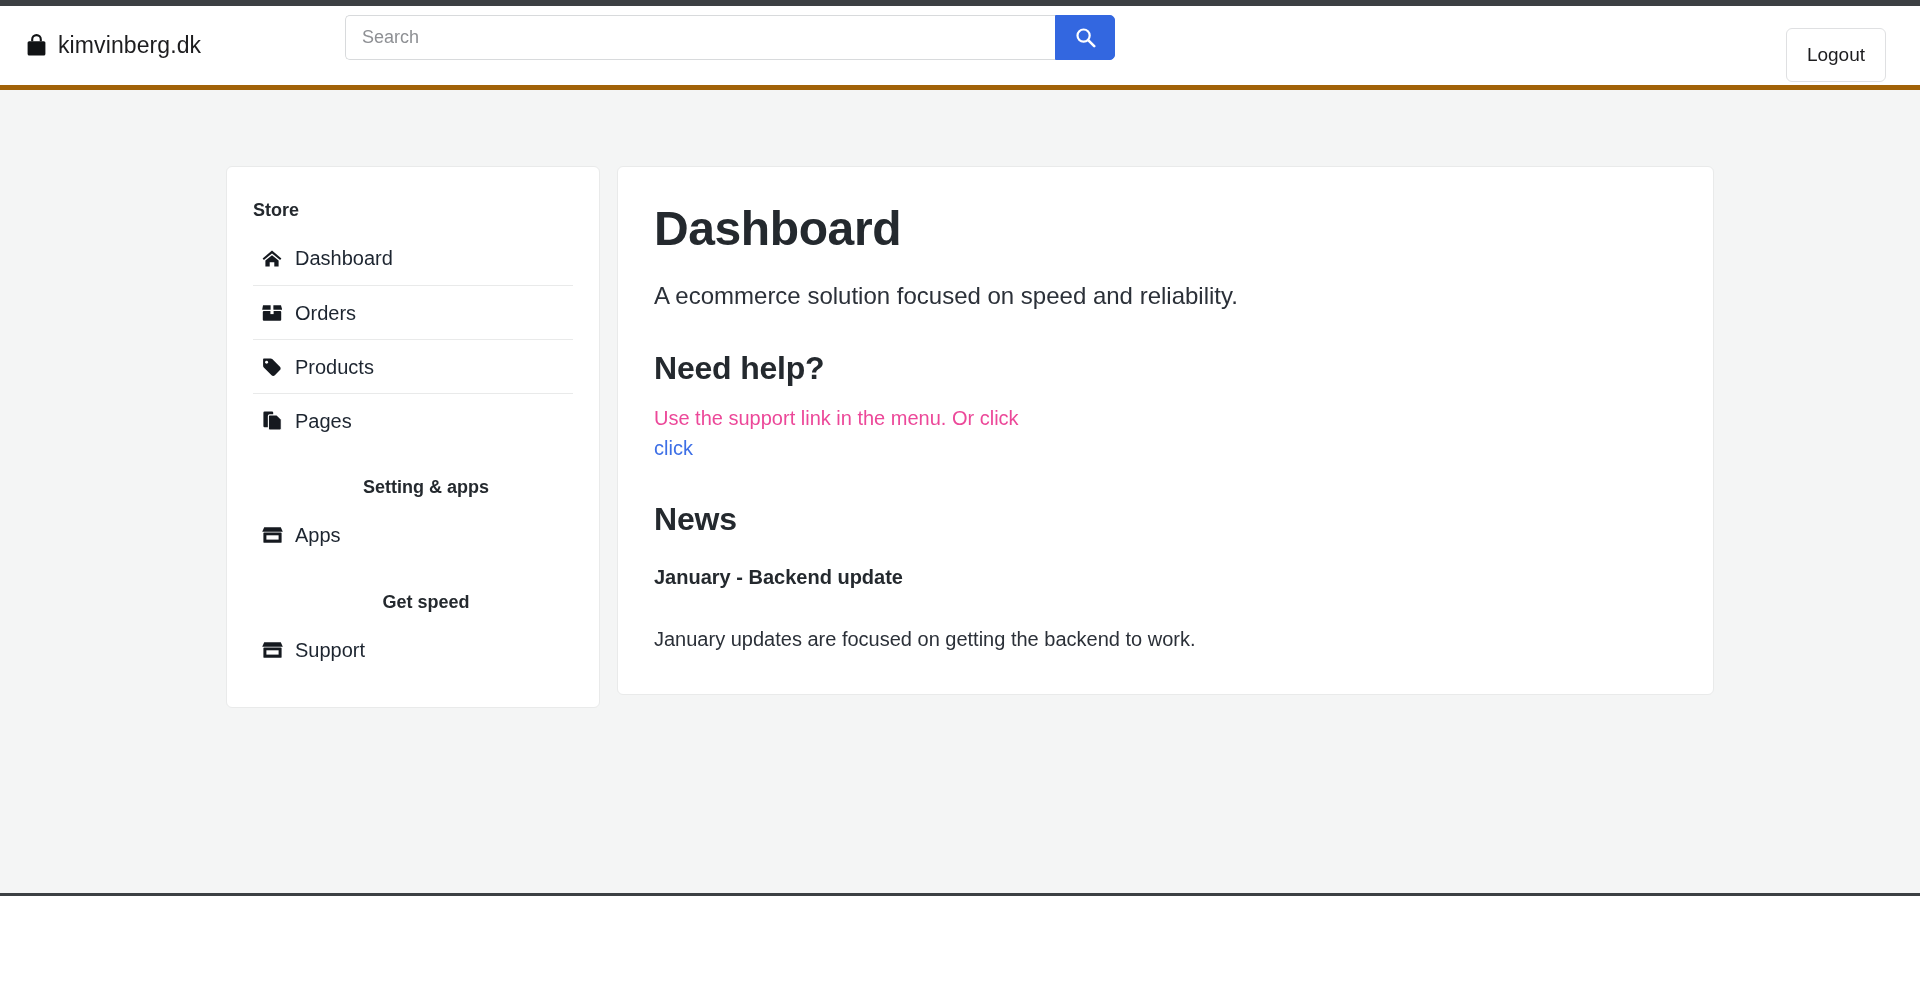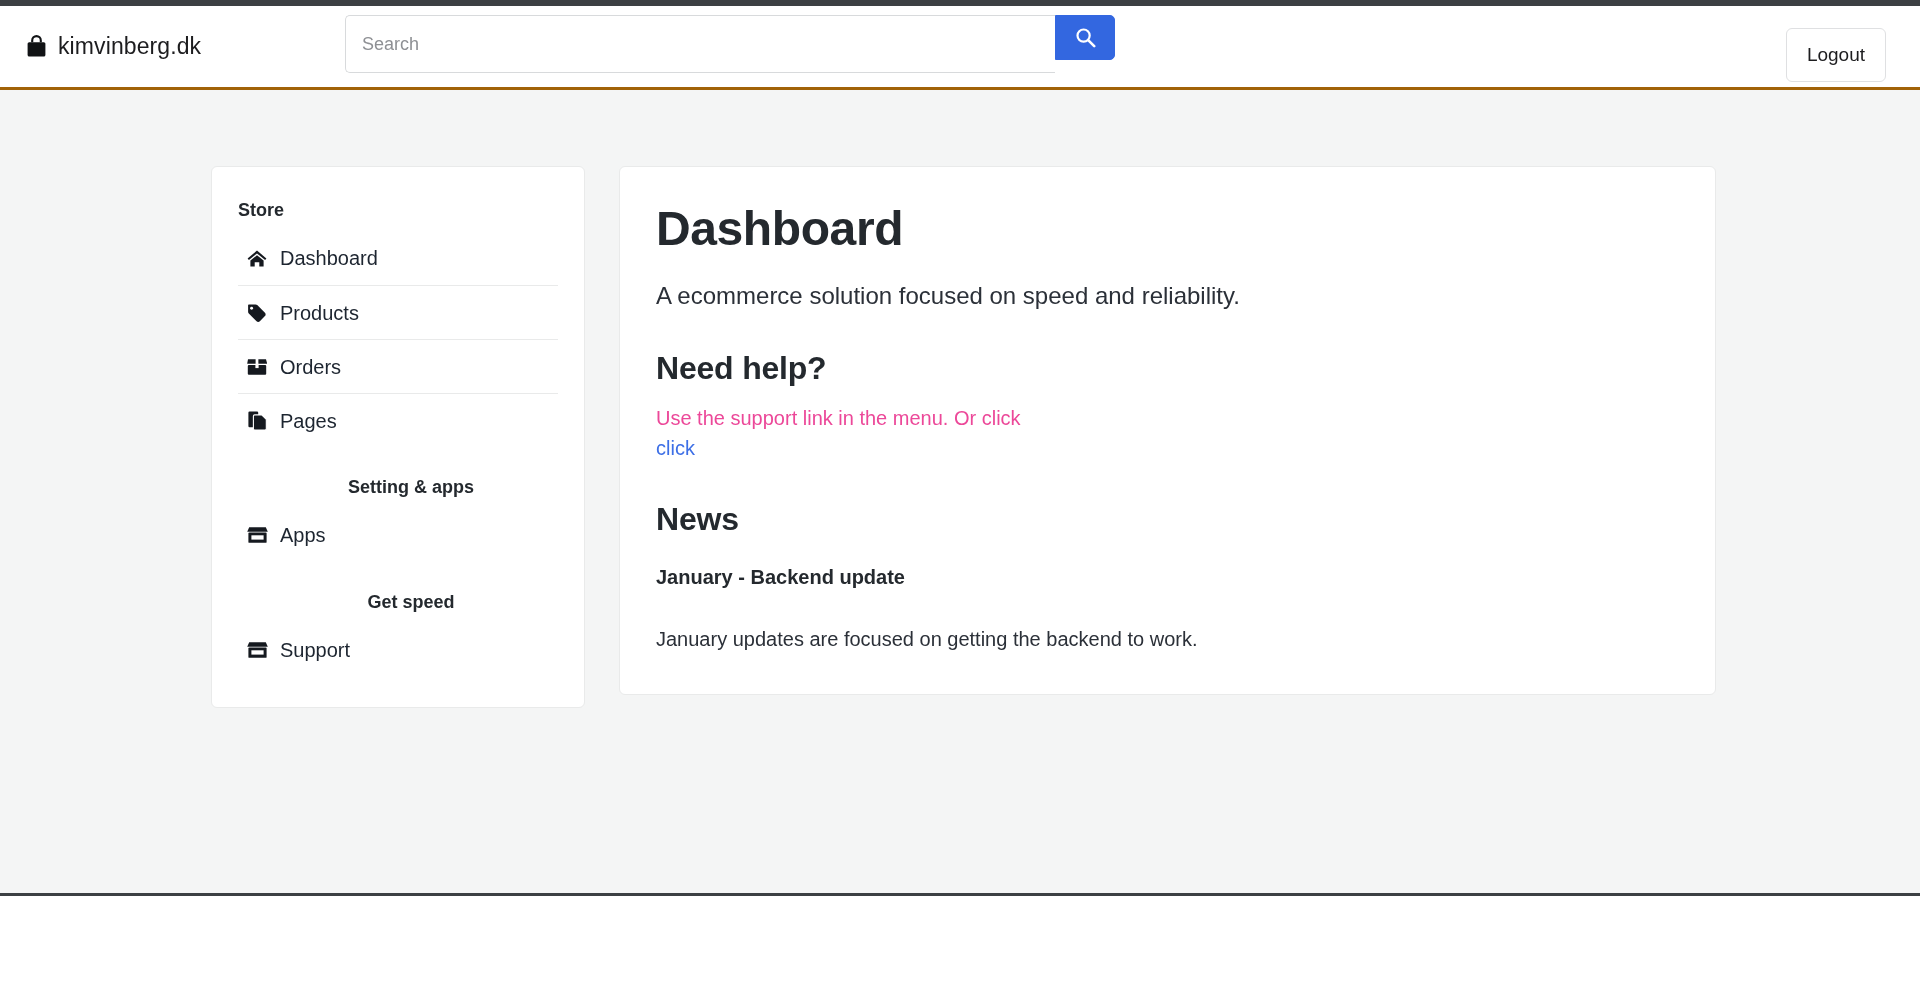--- a/index.html
+++ b/index.html
@@ -24,21 +24,21 @@
     width: 100%;
     height: 6px;
     background: #3c4043;
     flex: 0 0 6px;
   }
   
   .header {
     width: 100%;
     height: 84px;
     background: #ffffff;
-    border-bottom: 3px solid #a16207;
+    border-bottom: 5px solid #a16207;
     flex: 0 0 84px;
     display: flex;
     align-items: center;
     position: relative;
   }
   .brand {
     display: flex;
     align-items: center;
     gap: 11px;
     margin-left: 26px;
@@ -59,21 +59,21 @@
   .search-wrap {
     position: absolute;
     left: 345px;
     top: 9px;
     display: flex;
     align-items: stretch;
     height: 45px;
   }
   .search-input {
     width: 710px;
-    height: 58px;
+    height: 45px;
     border: 1px solid #d8dadc;
     border-right: none;
     border-radius: 5px 0 0 5px;
     padding: 0 16px;
     font-size: 18px;
     font-family: "Liberation Sans", sans-serif;
     color: #1d1d1f;
     outline: none;
     background: #ffffff;
   }
@@ -103,24 +103,24 @@
     font-size: 19px;
     font-family: "Liberation Sans", sans-serif;
     color: #1d1d1f;
     cursor: pointer;
     line-height: 40px;
   }
   
   .body-area {
     flex: 1 1 auto;
     width: 100%;
-    padding: 76px 0 0 0;
+    padding: 76px 0 0 15px;
     display: flex;
     align-items: flex-start;
-    gap: 34px;
+    gap: 17px;
   }
   .sidebar {
     margin-left: 211px;
     width: 374px;
     background: #ffffff;
     border: 1px solid #e9eaea;
     border-radius: 6px;
     padding: 22px 0 30px 0;
     flex: 0 0 374px;
   }
@@ -275,40 +275,40 @@
             <span class="nav-ico">
               <svg width="20" height="17" viewBox="0 0 20 17" xmlns="http://www.w3.org/2000/svg">
                 <path d="M10 0.6 19.4 8.4l-1.3 1.6L10 3.4 1.9 10 0.6 8.4z" fill="#15191f"></path>
                 <path d="M10 5.2l6.6 5.4v5.8h-4.3v-4.1H7.7v4.1H3.4v-5.8z" fill="#15191f"></path>
               </svg>
             </span>
             <span class="nav-label">Dashboard</span>
           </a>
           <a class="nav-item" href="#">
             <span class="nav-ico">
-              <svg width="20" height="19" viewBox="0 0 20 19" xmlns="http://www.w3.org/2000/svg">
-                <path d="M1.1 1.4h8.2c0.6 0 1.2 0.25 1.65 0.7l7.7 7.7c0.9 0.9 0.9 2.4 0 3.3l-5.1 5.1c-0.9 0.9-2.4 0.9-3.3 0L2.5 10.5A2.3 2.3 0 0 1 1.8 8.85V2.1c0-0.4 0.3-0.7 0.7-0.7z" fill="#15191f" transform="translate(-0.7 0)"></path>
-                <circle cx="4.6" cy="5.2" r="1.45" fill="#ffffff"></circle>
-              </svg>
-            </span>
-            <span class="nav-label">Products</span>
-          </a>
-          <a class="nav-item" href="#">
-            <span class="nav-ico">
               <svg width="20" height="18" viewBox="0 0 20 18" xmlns="http://www.w3.org/2000/svg">
                 <path d="M1 1.2h7.6v4.6H0.2z" fill="#15191f"></path>
                 <path d="M11.4 1.2H19l1.2 4.6h-8.8z" fill="#15191f"></path>
                 <rect x="0.8" y="7" width="18.4" height="9.8" rx="1.1" fill="#15191f"></rect>
                 <rect x="8.4" y="7" width="3.2" height="3.1" fill="#ffffff"></rect>
               </svg>
             </span>
             <span class="nav-label">Orders</span>
           </a>
           <a class="nav-item" href="#">
             <span class="nav-ico">
+              <svg width="20" height="19" viewBox="0 0 20 19" xmlns="http://www.w3.org/2000/svg">
+                <path d="M1.1 1.4h8.2c0.6 0 1.2 0.25 1.65 0.7l7.7 7.7c0.9 0.9 0.9 2.4 0 3.3l-5.1 5.1c-0.9 0.9-2.4 0.9-3.3 0L2.5 10.5A2.3 2.3 0 0 1 1.8 8.85V2.1c0-0.4 0.3-0.7 0.7-0.7z" fill="#15191f" transform="translate(-0.7 0)"></path>
+                <circle cx="4.6" cy="5.2" r="1.45" fill="#ffffff"></circle>
+              </svg>
+            </span>
+            <span class="nav-label">Products</span>
+          </a>
+          <a class="nav-item" href="#">
+            <span class="nav-ico">
               <svg width="19" height="20" viewBox="0 0 19 20" xmlns="http://www.w3.org/2000/svg">
                 <rect x="0.4" y="0.6" width="9.8" height="15.6" rx="1.2" fill="#15191f"></rect>
                 <path d="M6.6 3.9h7.1l4.6 4.4v9.5c0 0.7-0.55 1.2-1.2 1.2H6.6c-0.65 0-1.2-0.5-1.2-1.2V5.1c0-0.65 0.55-1.2 1.2-1.2z" fill="#15191f" stroke="#ffffff" stroke-width="1.1"></path>
               </svg>
             </span>
             <span class="nav-label">Pages</span>
           </a>
         </div>
       </div>
 

